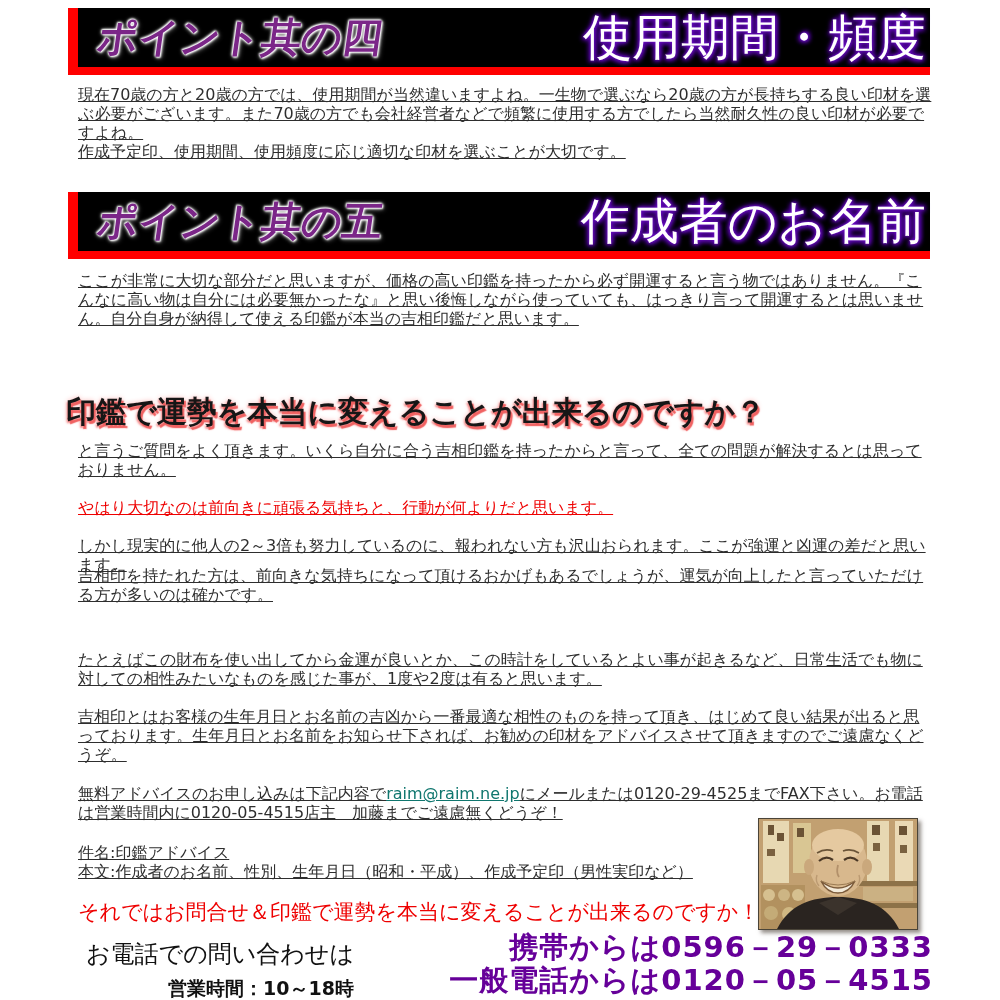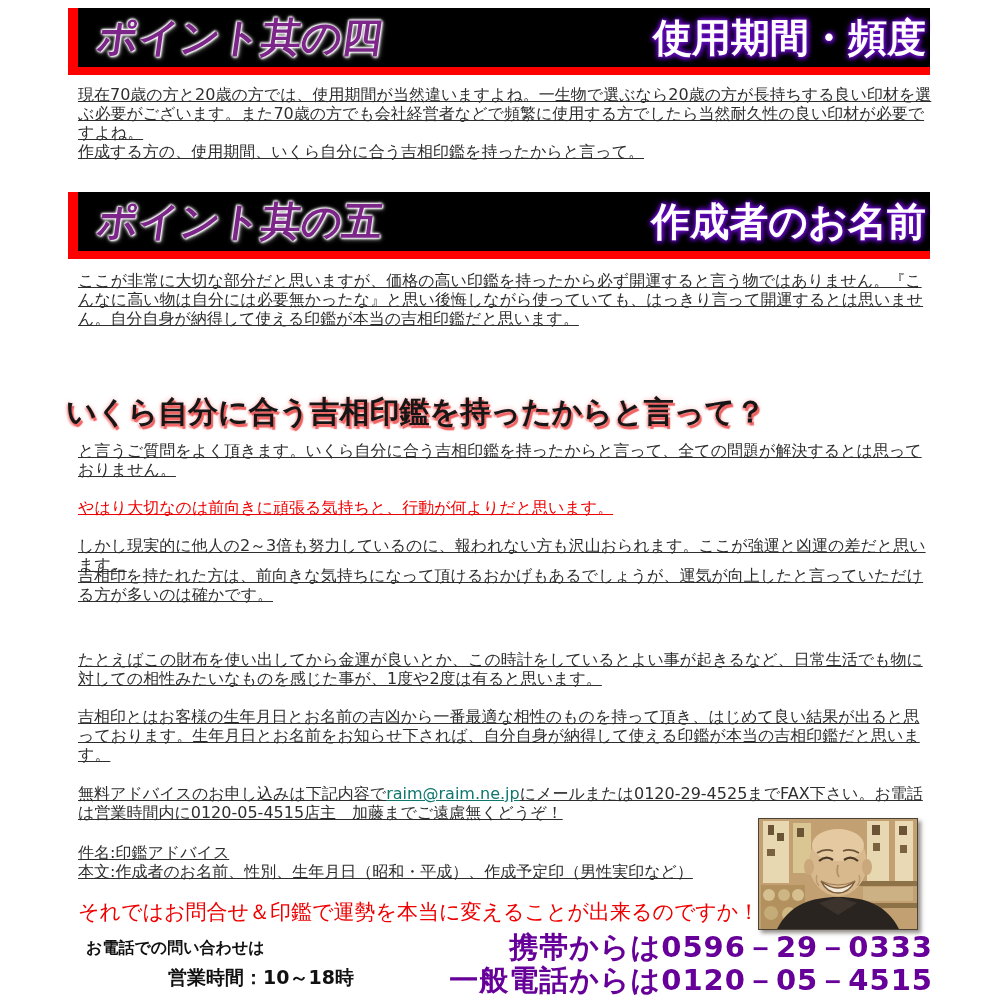--- a/index.html
+++ b/index.html
@@ -12,21 +12,21 @@
     position:absolute;left:68px;width:852px;height:59px;background:#000;
     border-left:10px solid #ff0000;border-bottom:8px solid #ff0000;
     display:flex;align-items:center;
   }
   .banner-label{
     font-size:40px;font-weight:bold;color:#7b2688;margin-left:20px;white-space:nowrap;
     transform:skewX(-8deg);
     text-shadow:0 0 2px #fff,0 0 4px #fff,1px 1px 2px #fff,-1px -1px 2px #fff,2px 2px 5px #555;
   }
   .banner-title{
-    font-size:39px;font-weight:bold;color:#ffffff;margin-left:auto;margin-right:4px;white-space:nowrap;
+    font-size:49px;font-weight:normal;color:#ffffff;margin-left:auto;margin-right:4px;white-space:nowrap;
     text-shadow:0 0 3px #7a14d8,0 0 6px #5a00b0,2px 2px 4px #4a0a90,-2px 2px 4px #4a0a90,2px -2px 4px #4a0a90;
   }
   
   .para{position:absolute;left:78px;width:856px;font-size:16px;line-height:19px;color:#2e2e2e;}
   .para p{margin:0;text-decoration:underline;}
   .red{color:#ee0000;}
   .qa-heading{
     position:absolute;left:66px;width:880px;font-size:30px;font-weight:bold;color:#161616;white-space:nowrap;
     text-shadow:2px 3px 1px #f06060,-1px 2px 2px #f59090,0 0 5px #fbb6b6;
   }
@@ -34,50 +34,50 @@
   .closing{
     position:absolute;left:78px;width:680px;font-size:21px;line-height:24px;color:#ee0000;white-space:nowrap;
   }
   
   .photo{
     position:absolute;left:758px;top:818px;width:158px;height:110px;
     border:1px solid #4a4438;box-shadow:3px 3px 4px rgba(60,50,40,.55);background:#c7a87e;
   }
   
   .footer-left{position:absolute;left:86px;top:938px;width:268px;color:#111;}
-  .footer-left .line1{font-size:16px;font-weight:bold;white-space:nowrap;}
+  .footer-left .line1{font-size:24px;font-weight:normal;white-space:nowrap;}
   .footer-left .line2{font-size:19px;font-weight:bold;text-align:right;margin-top:6px;white-space:nowrap;}
   .footer-right{position:absolute;left:375px;top:931px;width:558px;text-align:right;color:#660099;}
   .footer-right .phone{font-size:29px;font-weight:bold;line-height:33px;letter-spacing:1px;white-space:nowrap;}
 </style>
 </head>
 <body>
 
 <div class="page">
 
   <div class="banner" style="top:8px;">
     <span class="banner-label">ポイント其の四</span>
     <span class="banner-title">使用期間・頻度</span>
   </div>
 
   <div class="para" style="top:85px;">
     <p>現在70歳の方と20歳の方では、使用期間が当然違いますよね。一生物で選ぶなら20歳の方が長持ちする良い印材を選ぶ必要がございます。また70歳の方でも会社経営者などで頻繁に使用する方でしたら当然耐久性の良い印材が必要ですよね。</p>
-    <p>作成する方の、使用期間、いくら自分に合う吉相印鑑を持ったからと言って。</p>
+    <p>作成予定印、使用期間、使用頻度に応じ適切な印材を選ぶことが大切です。</p>
   </div>
 
   <div class="banner" style="top:192px;">
     <span class="banner-label">ポイント其の五</span>
     <span class="banner-title">作成者のお名前</span>
   </div>
 
   <div class="para" style="top:271px;">
     <p>ここが非常に大切な部分だと思いますが、価格の高い印鑑を持ったから必ず開運すると言う物ではありません。『こんなに高い物は自分には必要無かったな』と思い後悔しながら使っていても、はっきり言って開運するとは思いません。自分自身が納得して使える印鑑が本当の吉相印鑑だと思います。</p>
   </div>
 
-  <div class="qa-heading" style="top:392px;">いくら自分に合う吉相印鑑を持ったからと言って？</div>
+  <div class="qa-heading" style="top:392px;">印鑑で運勢を本当に変えることが出来るのですか？</div>
 
   <div class="para" style="top:441px;">
     <p>と言うご質問をよく頂きます。いくら自分に合う吉相印鑑を持ったからと言って、全ての問題が解決するとは思っておりません。</p>
   </div>
 
   <div class="para red" style="top:498px;">
     <p>やはり大切なのは前向きに頑張る気持ちと、行動が何よりだと思います。</p>
   </div>
 
   <div class="para" style="top:536px;">
@@ -86,21 +86,21 @@
 
   <div class="para" style="top:566px;">
     <p>吉相印を持たれた方は、前向きな気持ちになって頂けるおかげもあるでしょうが、運気が向上したと言っていただける方が多いのは確かです。</p>
   </div>
 
   <div class="para" style="top:650px;">
     <p>たとえばこの財布を使い出してから金運が良いとか、この時計をしているとよい事が起きるなど、日常生活でも物に対しての相性みたいなものを感じた事が、1度や2度は有ると思います。</p>
   </div>
 
   <div class="para" style="top:707px;">
-    <p>吉相印とはお客様の生年月日とお名前の吉凶から一番最適な相性のものを持って頂き、はじめて良い結果が出ると思っております。生年月日とお名前をお知らせ下されば、自分自身が納得して使える印鑑が本当の吉相印鑑だと思います。</p>
+    <p>吉相印とはお客様の生年月日とお名前の吉凶から一番最適な相性のものを持って頂き、はじめて良い結果が出ると思っております。生年月日とお名前をお知らせ下されば、お勧めの印材をアドバイスさせて頂きますのでご遠慮なくどうぞ。</p>
   </div>
 
   <div class="para" style="top:784px;">
     <p><span>無料アドバイスのお申し込みは下記内容で</span><a href="#" class="email-link">raim@raim.ne.jp</a><span>にメールまたは0120-29-4525までFAX下さい。お電話は営業時間内に0120-05-4515店主　加藤までご遠慮無くどうぞ！</span></p>
   </div>
 
   <div class="para" style="top:843px;width:660px;">
     <p>件名:印鑑アドバイス</p>
     <p>本文:作成者のお名前、性別、生年月日（昭和・平成）、作成予定印（男性実印など）</p>
   </div>

